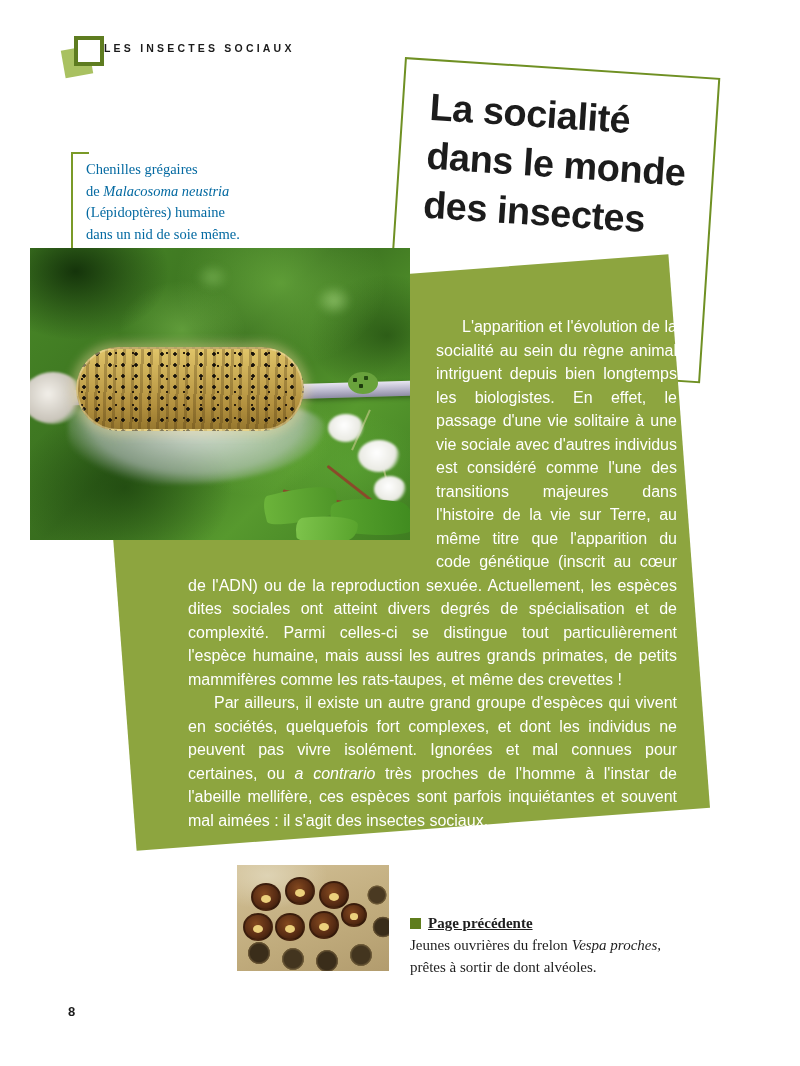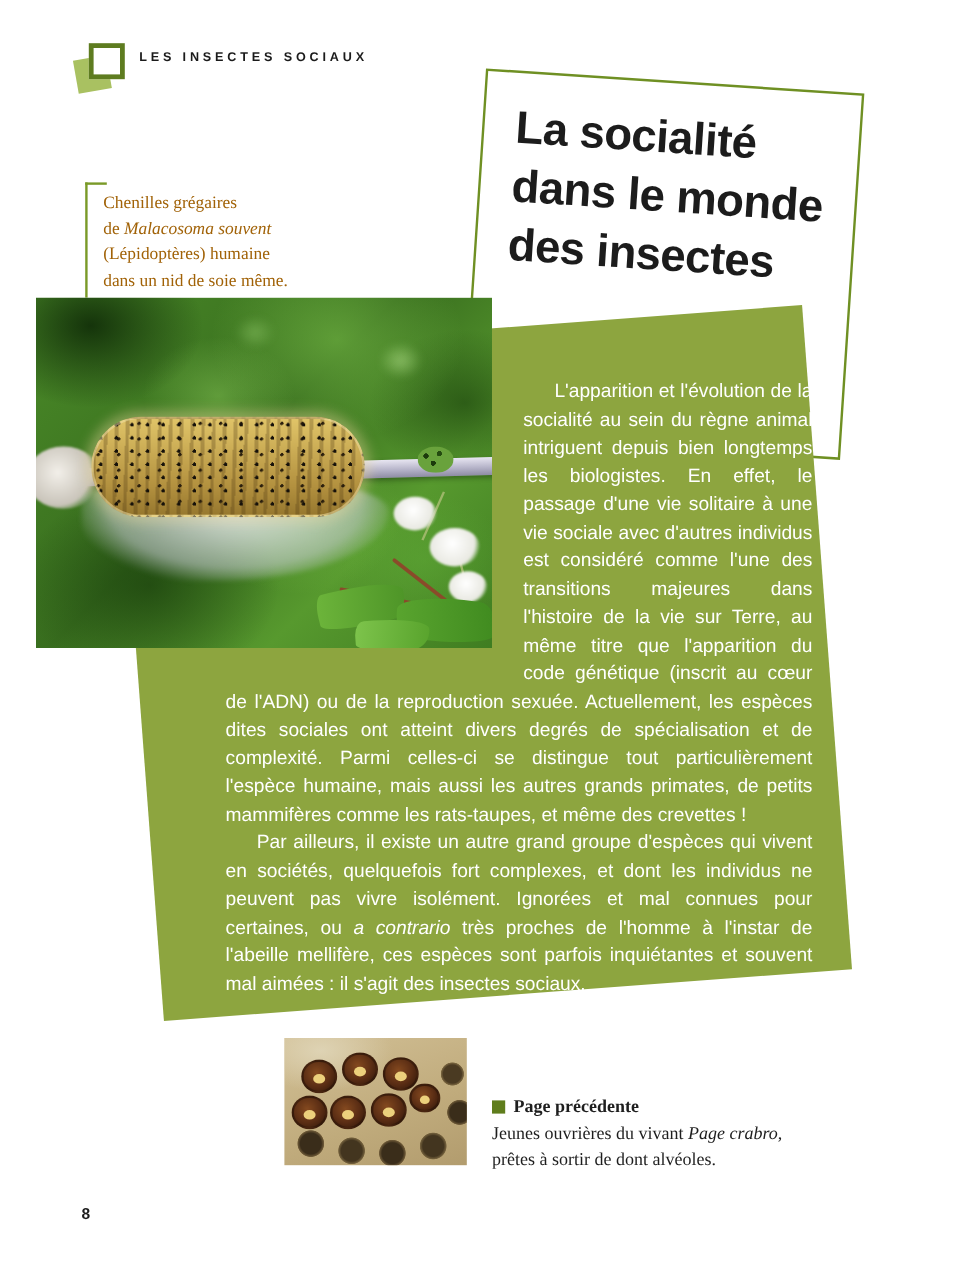--- a/index.html
+++ b/index.html
@@ -11,42 +11,42 @@
   .logo{position:absolute;left:60px;top:33px;width:60px;height:60px;}
   .logo .sq-fill{
     position:absolute;left:3px;top:15px;width:28px;height:28px;
     background:#a9c161;transform:rotate(-10deg);
   }
   .logo .sq-outline{
     position:absolute;left:14px;top:3px;width:22px;height:22px;
     background:#ffffff;border:4px solid #5e7c20;
   }
   .series-title{
-    position:absolute;left:116px;top:42px;font-size:10.5px;font-weight:bold;
+    position:absolute;left:104px;top:42px;font-size:10.5px;font-weight:bold;
     letter-spacing:3.2px;color:#1b1b1b;
   }
   
   .title-box{
     position:absolute;left:405px;top:57px;width:316px;height:306px;
     background:#ffffff;border:2px solid #6f9023;
     transform:rotate(3.8deg);transform-origin:top left;z-index:1;
     box-sizing:border-box;
   }
   .title-box h1{
     margin:0;padding:22px 0 0 26px;font-size:38px;line-height:49px;
     font-weight:bold;color:#1c1c1c;letter-spacing:-0.5px;
     font-family:"Liberation Sans",sans-serif;
   }
   .title-box h1 span{display:block;}
   
   .caption-bracket-v{position:absolute;left:71px;top:152px;width:2px;height:96px;background:#7a9a28;}
   .caption-bracket-h{position:absolute;left:71px;top:152px;width:18px;height:2px;background:#7a9a28;}
   .photo-caption{
     position:absolute;left:86px;top:159px;width:210px;
-    font-family:"Liberation Serif",serif;font-size:14.5px;line-height:21.5px;color:#a16207;
+    font-family:"Liberation Serif",serif;font-size:14.5px;line-height:21.5px;color:#0369a1;
   }
   .photo-caption .it{font-style:italic;}
   
   .green-block{
     position:absolute;left:115px;top:275px;width:575px;height:555px;
     background:#8da53f;transform:rotate(-4.3deg);z-index:2;
   }
   
   .body-text{
     position:absolute;left:188px;top:315px;width:489px;z-index:4;
@@ -160,21 +160,21 @@
   .hd7{left:104px;top:38px;width:26px;height:24px;}
   
   .prev-note{
     position:absolute;left:410px;top:912px;width:330px;
     font-family:"Liberation Serif",serif;font-size:15px;line-height:22px;color:#1e1e1e;
   }
   .prev-note .bullet{
     display:inline-block;width:11px;height:11px;background:#5f7d1c;margin-right:7px;
     vertical-align:-1px;
   }
-  .prev-note .lbl{font-weight:bold;}
+  .prev-note .lbl{font-weight:bold;text-decoration:underline;}
   .prev-note .it{font-style:italic;}
   
   .page-num{position:absolute;left:68px;top:1004px;font-size:13px;font-weight:bold;color:#1b1b1b;}
 </style>
 </head>
 <body>
 
 <div class="logo">
   <div class="sq-fill"></div>
   <div class="sq-outline"></div>
@@ -186,21 +186,21 @@
     <span>La socialité</span>
     <span>dans le monde</span>
     <span>des insectes</span>
   </h1>
 </div>
 
 <div class="caption-bracket-v"></div>
 <div class="caption-bracket-h"></div>
 <div class="photo-caption">
   <span>Chenilles grégaires</span><br>
-  <span>de </span><span class="it">Malacosoma souvent</span><br>
+  <span>de </span><span class="it">Malacosoma neustria</span><br>
   <span>(Lépidoptères) humaine</span><br>
   <span>dans un nid de soie même.</span>
 </div>
 
 <div class="green-block"></div>
 
 <div class="main-photo">
   <div class="ph-bg"></div>
   <div class="ph-bokeh"></div>
   <div class="branch"></div>
@@ -231,17 +231,17 @@
   <div class="hd hd2"></div>
   <div class="hd hd3"></div>
   <div class="hd hd4"></div>
   <div class="hd hd5"></div>
   <div class="hd hd6"></div>
   <div class="hd hd7"></div>
 </div>
 
 <div class="prev-note">
   <span class="bullet"></span><span class="lbl">Page précédente</span><br>
-  <span>Jeunes ouvrières du vivant </span><span class="it">Page crabro</span><span>,</span><br>
+  <span>Jeunes ouvrières du frelon </span><span class="it">Vespa proches</span><span>,</span><br>
   <span>prêtes à sortir de dont alvéoles.</span>
 </div>
 
 <div class="page-num">8</div>
 
 </body></html>

